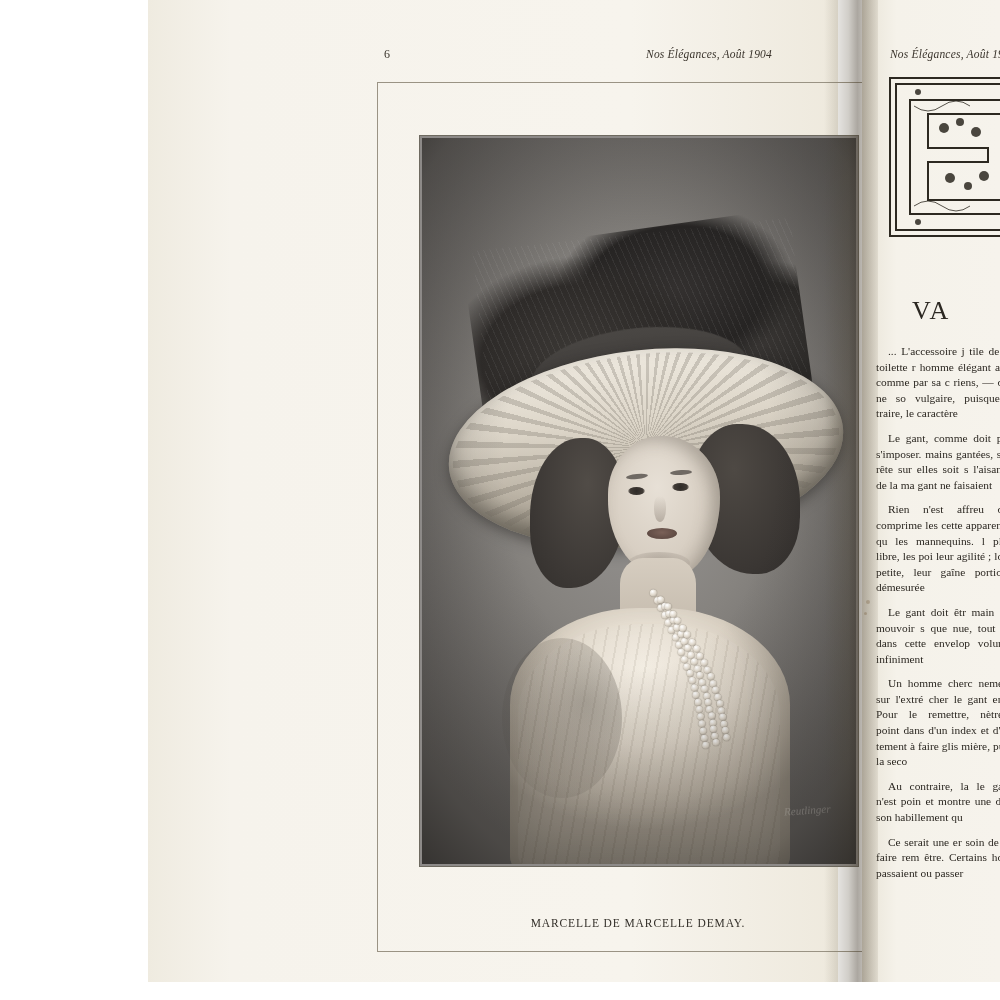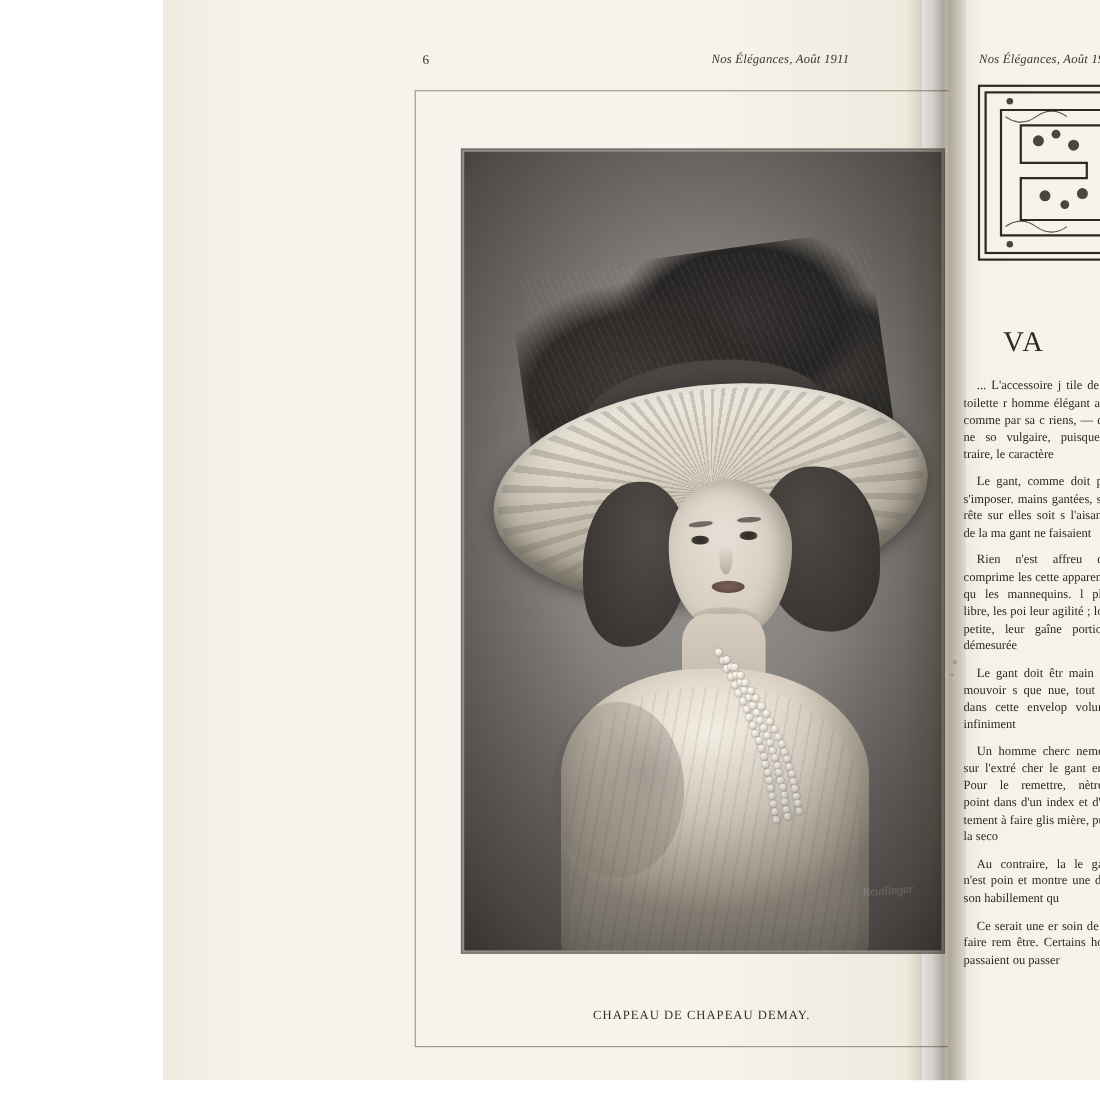--- a/index.html
+++ b/index.html
@@ -405,21 +405,21 @@
 </style>
 </head>
 <body>
 
 <div id="scan">
 
   <div class="page-left">
     <div class="paper-tone"></div>
 
     <div class="folio">6</div>
-    <div class="running-head-left">Nos Élégances, Août 1911</div>
+    <div class="running-head-left">Nos Élégances, Août 1904</div>
 
     <div class="plate-frame">
 
       <div class="photo-wrap">
         <div class="photo">
 
           <div class="plume"></div>
           <div class="plume-streaks"></div>
 
           <div class="hat-crown"></div>
@@ -510,21 +510,21 @@
               <span style="left: 94px; top: 140px;"></span>
             </div>
 
           <div class="sig">Reutlinger</div>
 
           <div class="vignette"></div>
         </div>
       </div>
 
 
-      <div class="caption-2">CHAPEAU DE CHAPEAU DEMAY.</div>
+      <div class="caption-2">MARCELLE DE MARCELLE DEMAY.</div>
     </div>
   </div>
 
   <div class="gutter"></div>
 
   <div class="page-right">
     <div class="running-head-right">Nos Élégances, Août 19</div>
 
     <div class="ornament">
       <svg width="150" height="170" viewBox="0 0 150 170" xmlns="http://www.w3.org/2000/svg">

